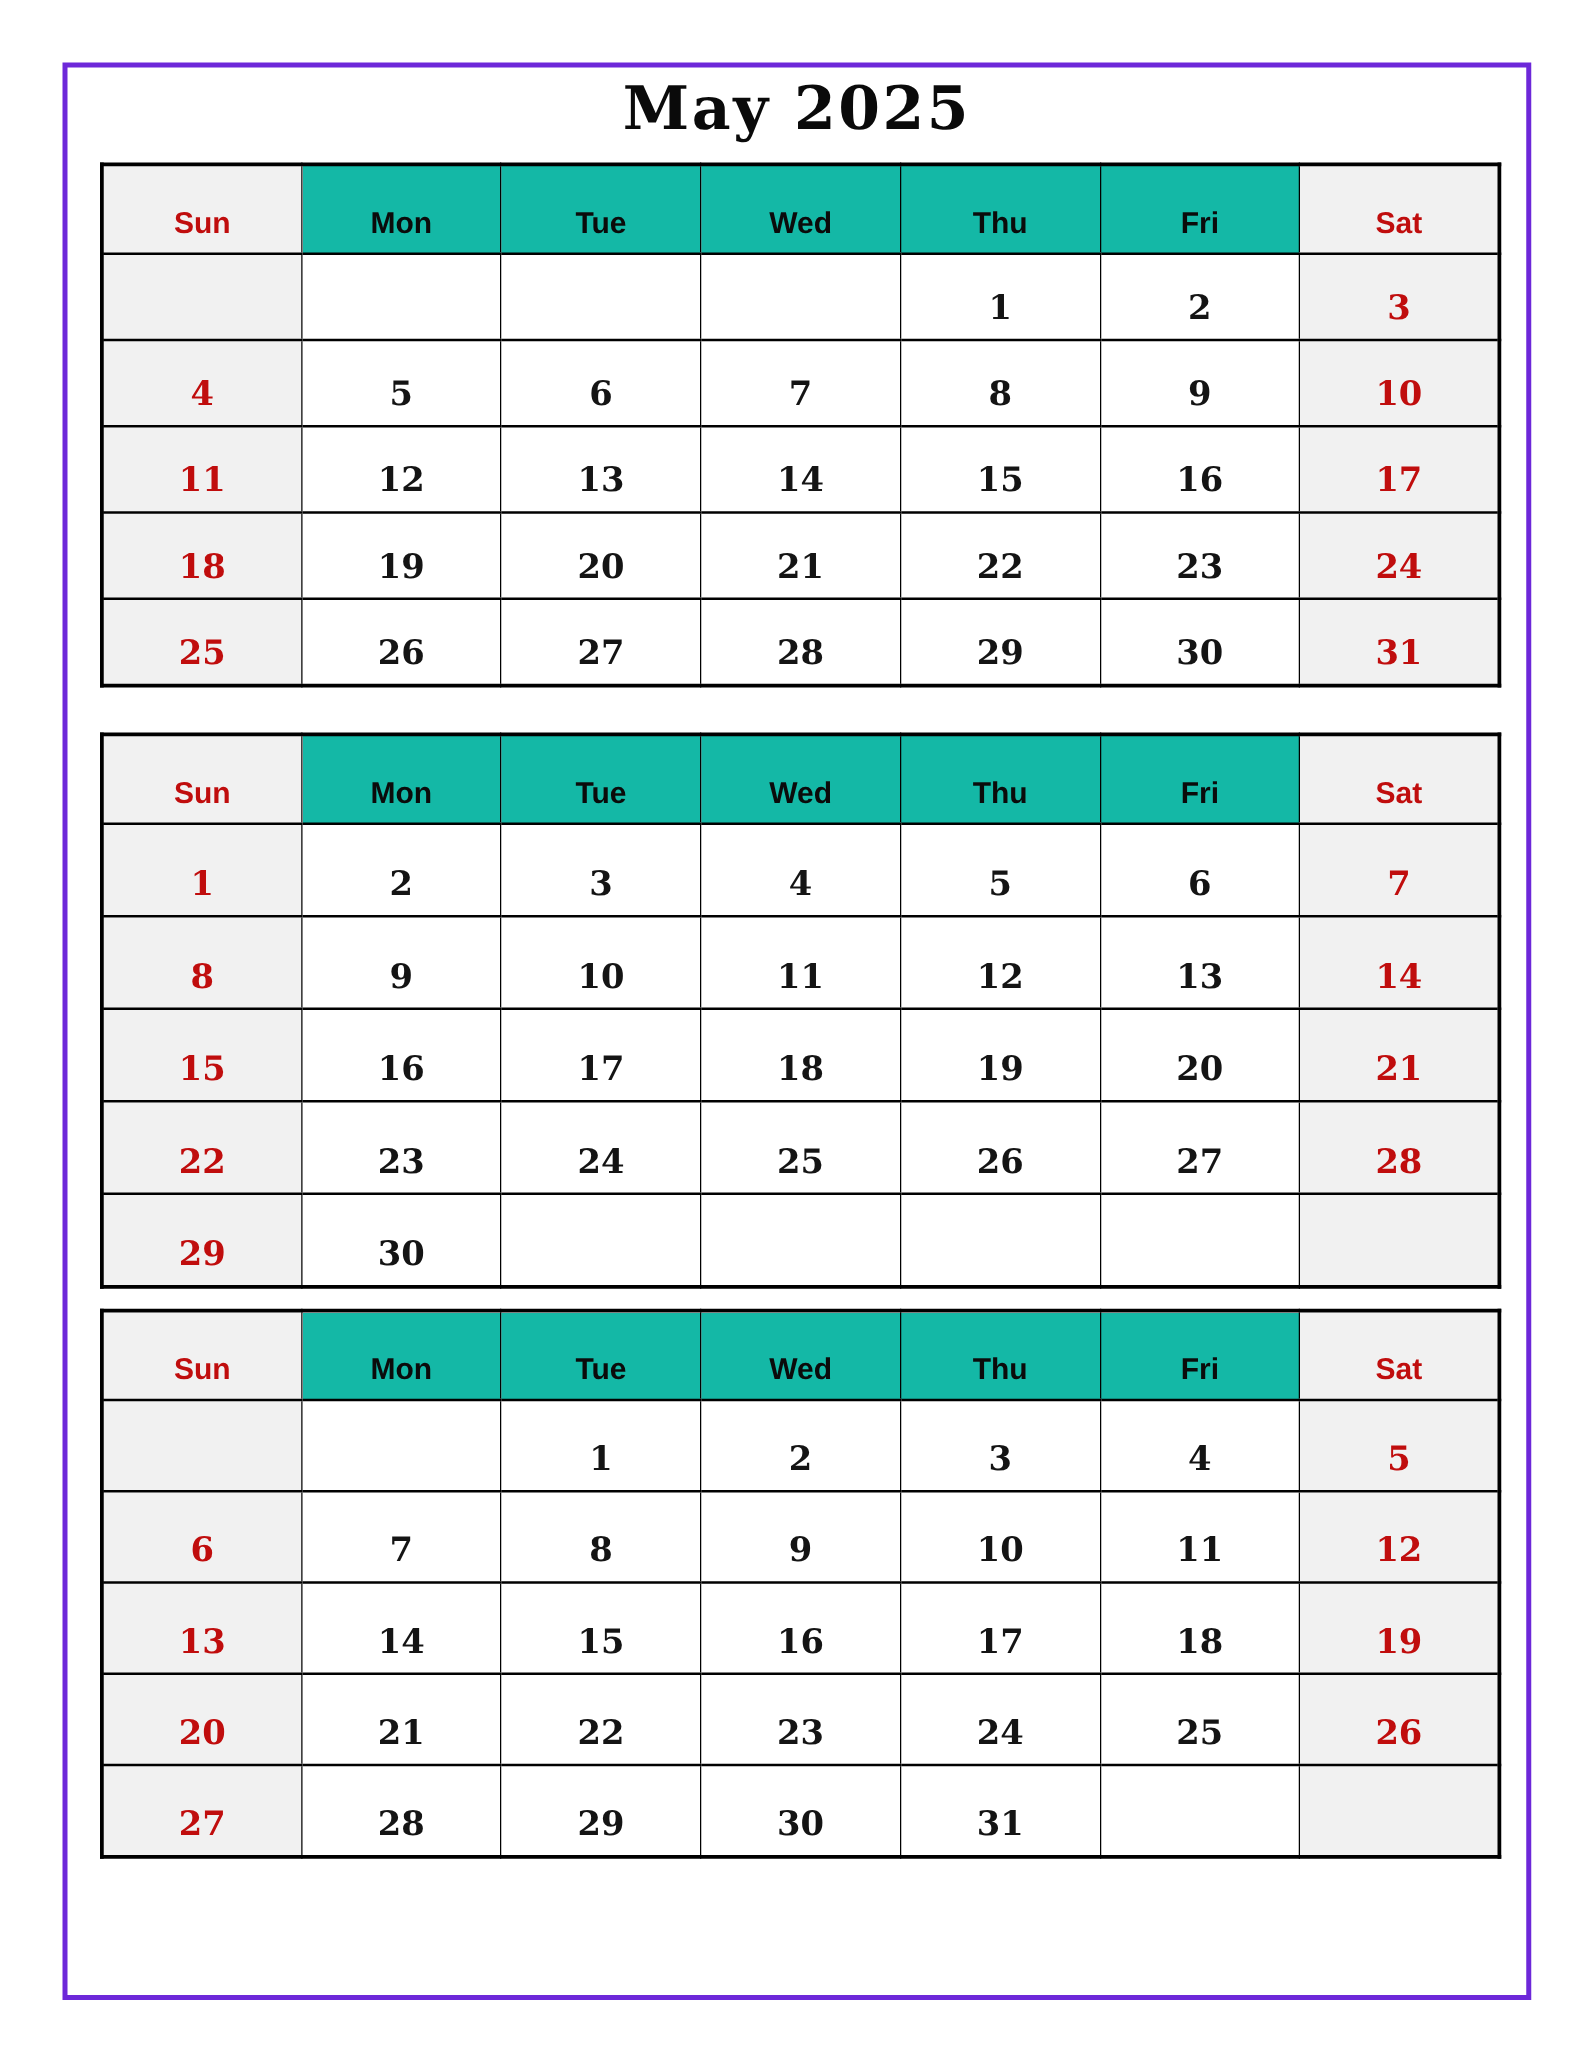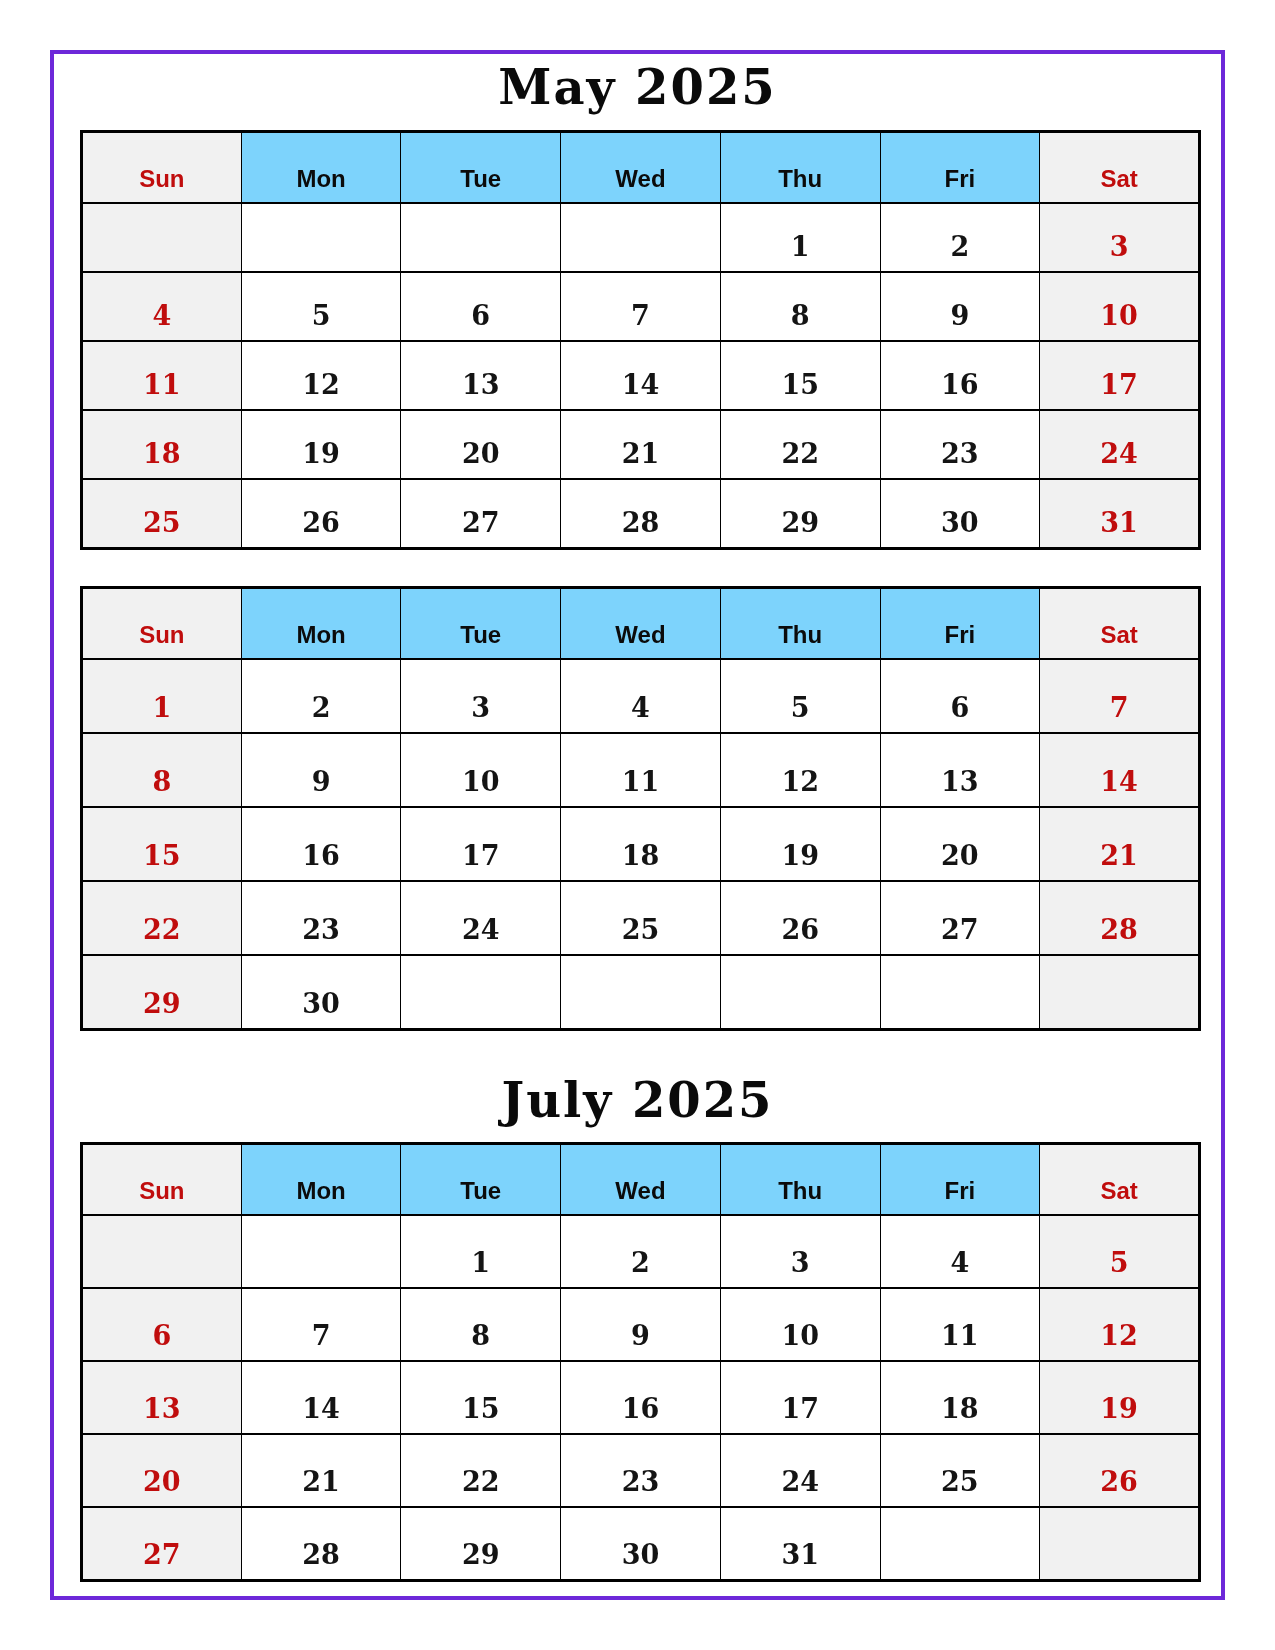--- a/index.html
+++ b/index.html
@@ -19,21 +19,21 @@
   }
   .month-june table.cal{margin-top:36px;}
   .month-july table.cal{margin-top:16px;}
   .cal th,.cal td{
     border:1px solid #000;border-top-width:2px;border-bottom-width:2px;
     text-align:center;vertical-align:bottom;padding:0 0 9px 0;
     overflow:hidden;
   }
   .cal th{
     height:60px;font-family:"Liberation Sans",sans-serif;
-    font-weight:bold;font-size:24px;color:#0b0b0b;background:#7dd3fc;
+    font-weight:bold;font-size:24px;color:#0b0b0b;background:#14b8a6;
   }
   .cal td{
     font-family:"DejaVu Serif",serif;font-weight:bold;
     font-size:27px;color:#141414;background:#ffffff;
   }
   .month-may  .cal td{height:58px;}
   .month-june .cal td{height:63px;}
   .month-july .cal td{height:62px;}
   .cal .we{background:#f1f1f1;}
   .cal th.we{color:#c00d0d;}
@@ -165,21 +165,20 @@
           <td></td>
           <td></td>
           <td></td>
           <td class="we"></td>
         </tr>
       </tbody>
     </table>
   </section>
 
   <section class="month month-july">
-    <h1 class="month-title">July 2025</h1>
     <table class="cal">
       <thead>
         <tr>
           <th class="we">Sun</th>
           <th>Mon</th>
           <th>Tue</th>
           <th>Wed</th>
           <th>Thu</th>
           <th>Fri</th>
           <th class="we">Sat</th>

